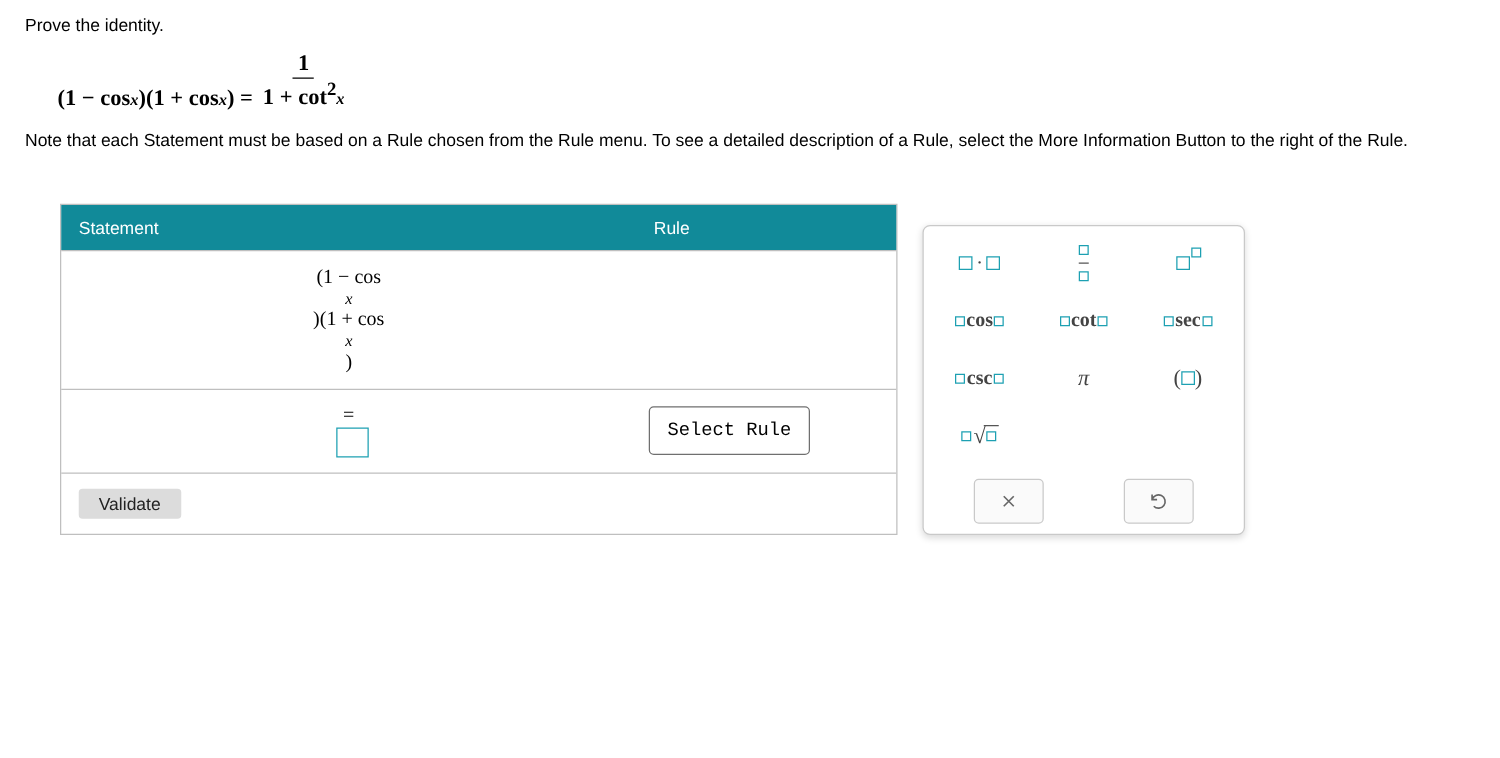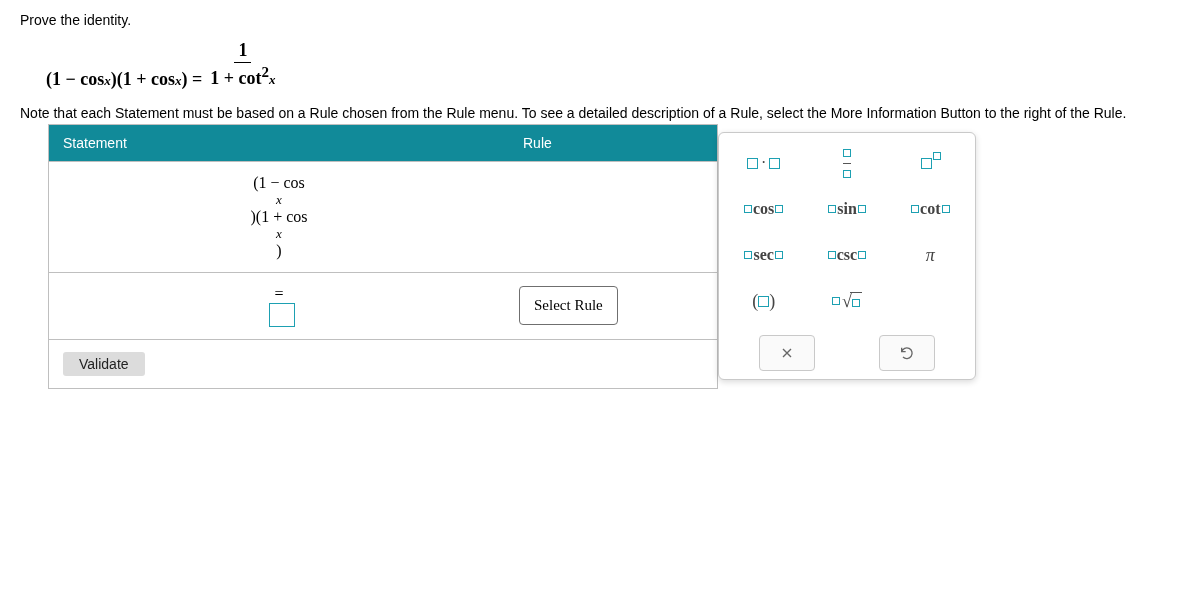--- a/index.html
+++ b/index.html
@@ -21,25 +21,26 @@
   }
   .frac {
     display: inline-flex;
     flex-direction: column;
     align-items: center;
     vertical-align: middle;
     margin-left: 4px;
   }
   .frac .num { border-bottom: 1px solid #000; padding: 0 4px; line-height: 1.2; }
   .frac .den { padding: 0 4px; line-height: 1.3; }
-  .note { line-height: 1.4; }
+  .note { margin-bottom: 40px; line-height: 1.4; }
 
   .work-area {
     display: flex;
-    align-items: center;
+    align-items: flex-end;
+    gap: 20px;
     margin-left: 28px;
   }
 
   .proof-table {
     flex: 0 0 670px;
     border: 1px solid #bfbfbf;
   }
   .proof-header {
     display: flex;
     background: #118a99;
@@ -76,21 +77,21 @@
   }
 
   .select-rule-btn {
     border: 1.5px solid #6f6f6f;
     background: #fff;
     color: #000;
     padding: 10px 14px;
     font-size: 15px;
     border-radius: 4px;
     cursor: pointer;
-    font-family: Liberation Serif, serif;
+    font-family: Liberation Mono, monospace;
   }
 
   .validate-row {
     border-top: 1px solid #bfbfbf;
     padding: 12px 14px;
   }
   .validate-btn {
     background: #dcdcdc;
     border: none;
     color: #222;
@@ -233,25 +234,20 @@
       </div>
       <div class="pal-cell">
         <span class="sup"><span class="ph"></span><span class="exp"><span class="ph-sm"></span></span></span>
       </div>
 
       <div class="pal-cell">
         <span class="ph-sm"></span>
           <span class="fn">cos</span>
           <span class="ph-sm"></span>
       </div>
-      <div class="pal-cell">
-        <span class="ph-sm"></span>
-          <span class="fn">sin</span>
-          <span class="ph-sm"></span>
-      </div>
 
       <div class="pal-cell">
         <span class="ph-sm"></span>
           <span class="fn">cot</span>
           <span class="ph-sm"></span>
       </div>
       <div class="pal-cell">
         <span class="ph-sm"></span>
           <span class="fn">sec</span>
           <span class="ph-sm"></span>

